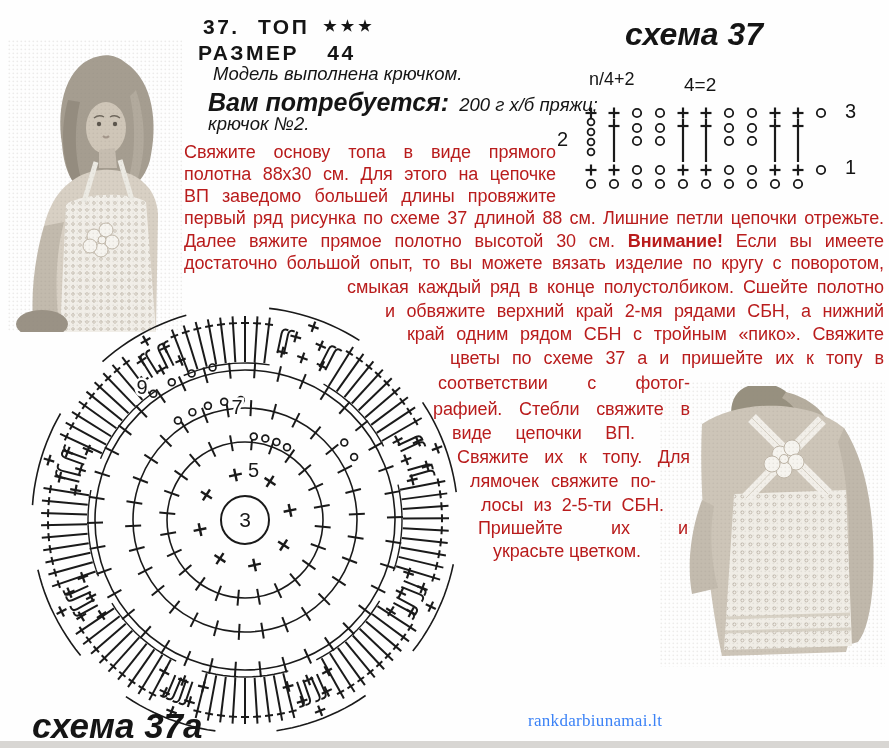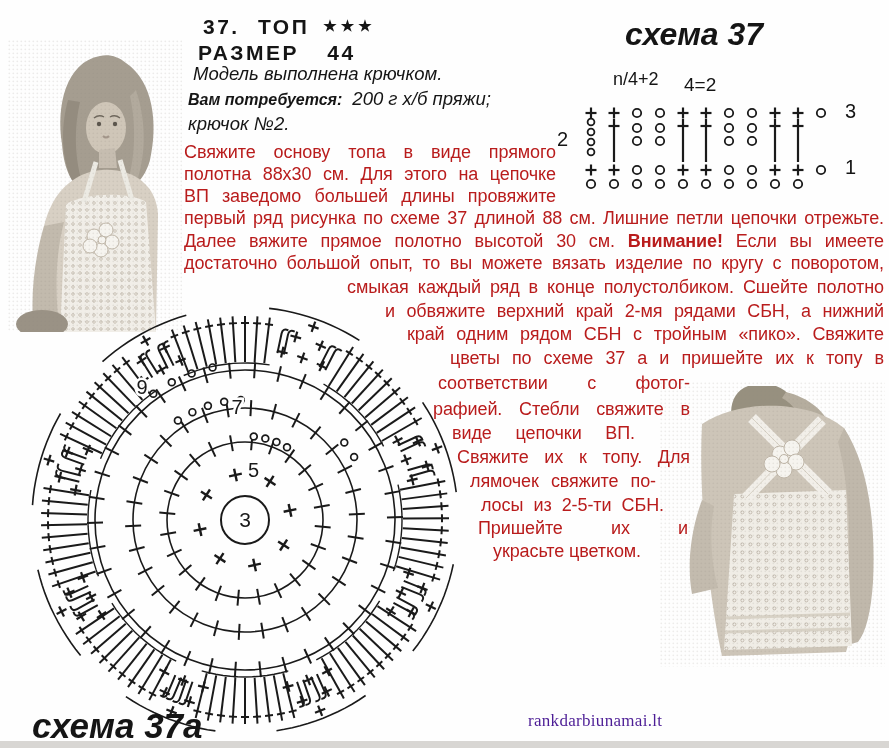--- a/index.html
+++ b/index.html
@@ -4,49 +4,49 @@
 <style>
   html,body{margin:0;padding:0;background:#ffffff;}
   .page{position:relative;width:889px;height:748px;background:#fefefe;overflow:hidden;
         font-family:"Liberation Sans",sans-serif;color:#151515;}
   
   .hdr{position:absolute;font-weight:bold;letter-spacing:2.5px;font-size:21px;white-space:nowrap;}
   .hdr .stars{font-size:15px;letter-spacing:4px;vertical-align:3px;margin-left:14px;}
   .t1{left:203px;top:15px;word-spacing:10px;text-align:right;}
   .t2{left:198px;top:41px;word-spacing:20px;}
   
-  .intro{position:absolute;font-style:italic;font-size:18.5px;white-space:nowrap;}
+  .intro{position:absolute;font-style:italic;font-size:18.5px;white-space:nowrap;margin-left:20px;}
   .i1{left:193px;top:63px;}
   .i2{left:188px;top:88px;}
-  .i2 b{font-size:16px;margin-right:10px;}
+  .i2 b{font-size:25px;margin-right:10px;}
   .i3{left:188px;top:113px;}
   
   .bl{position:absolute;font-size:18px;line-height:21px;height:22px;overflow:hidden;
       letter-spacing:-0.1px;color:#b91c1c;}
   .just{text-align:justify;text-align-last:justify;}
   .lft{text-align:center;white-space:nowrap;}
   .bl b{font-weight:bold;}
   
   .s37title{position:absolute;left:625px;top:16px;font-weight:bold;font-style:italic;font-size:32px;white-space:nowrap;}
-  .s37note1{position:absolute;left:589px;top:69px;font-size:18px;margin-left:24px;}
+  .s37note1{position:absolute;left:589px;top:69px;font-size:18px;}
   .s37note2{position:absolute;left:684px;top:74px;font-size:19px;}
   .s37lab{position:absolute;font-size:20px;}
   .s37l-top{left:845px;top:100px;}
   .s37l-left{left:557px;top:128px;}
   .s37l-bot{left:845px;top:156px;}
   .s37svg{position:absolute;left:551px;top:84px;}
   
   .c37svg{position:absolute;left:12px;top:292px;}
   .cap37a{position:absolute;left:32px;top:706px;font-weight:bold;font-style:italic;font-size:35px;white-space:nowrap;text-align:right;}
   
   .photoA{position:absolute;left:8px;top:40px;width:174px;height:292px;}
   .photoB{position:absolute;left:660px;top:382px;width:225px;height:285px;}
   
   .wm{position:absolute;left:528px;top:711px;font-family:"Liberation Serif",serif;
-      font-size:17px;color:#4c1d95;letter-spacing:0.3px;}
+      font-size:17px;color:#3b82f6;letter-spacing:0.3px;}
   .band{position:absolute;left:0;top:741px;width:889px;height:7px;background:#d8d6d3;}
 </style>
 </head>
 <body>
 
 <div class="page">
 
   <div class="photoA">
     <svg width="174" height="292" viewBox="0 0 174 292">
       <defs>

